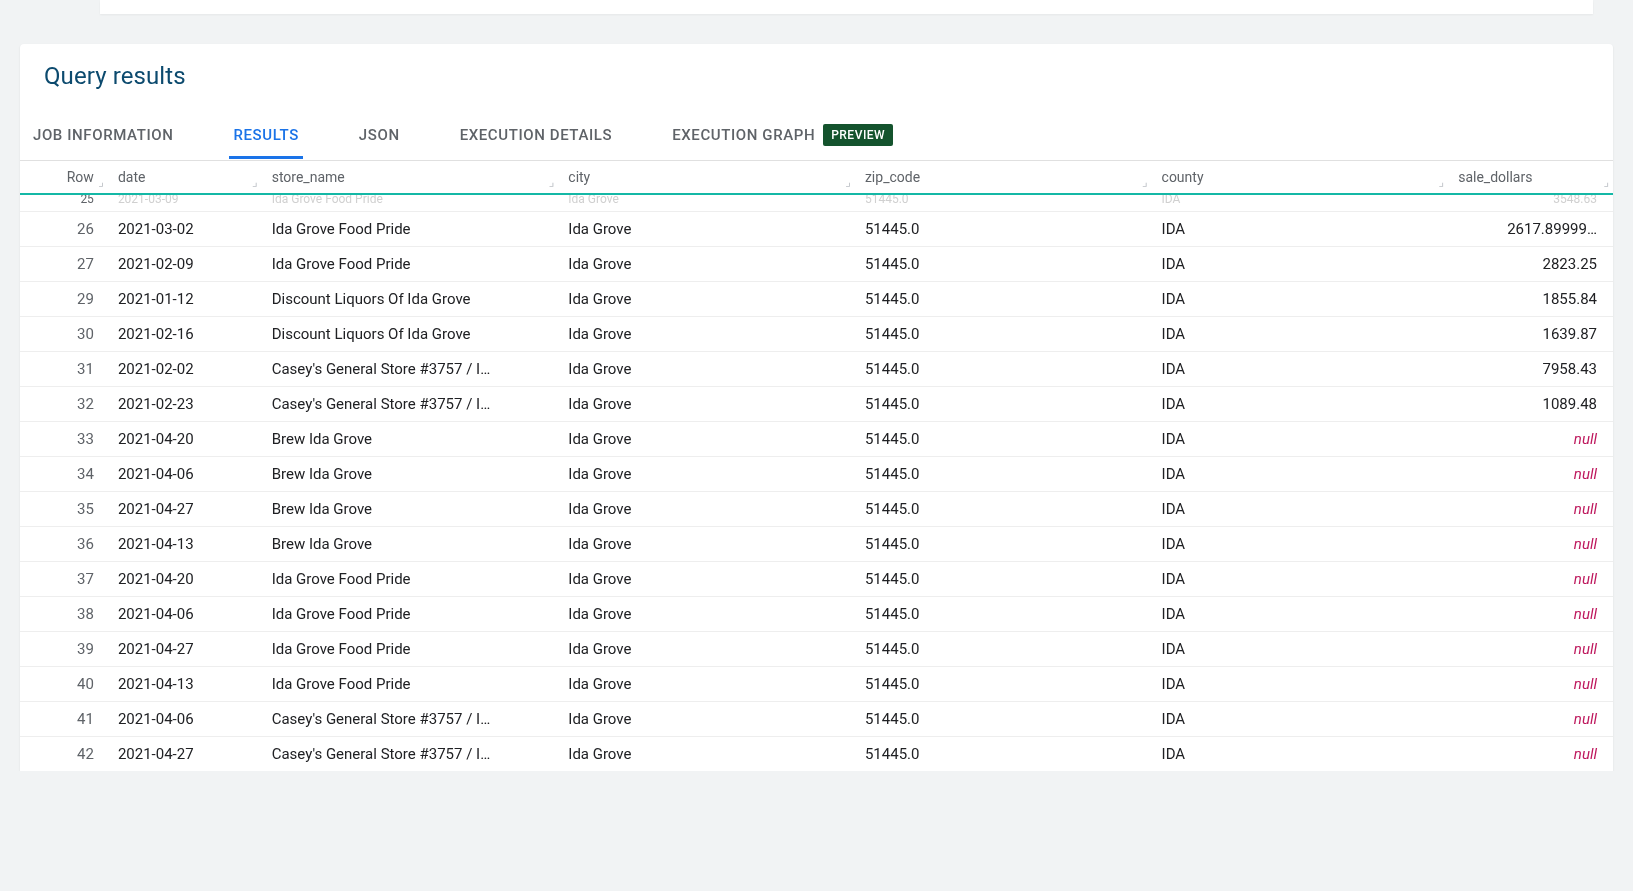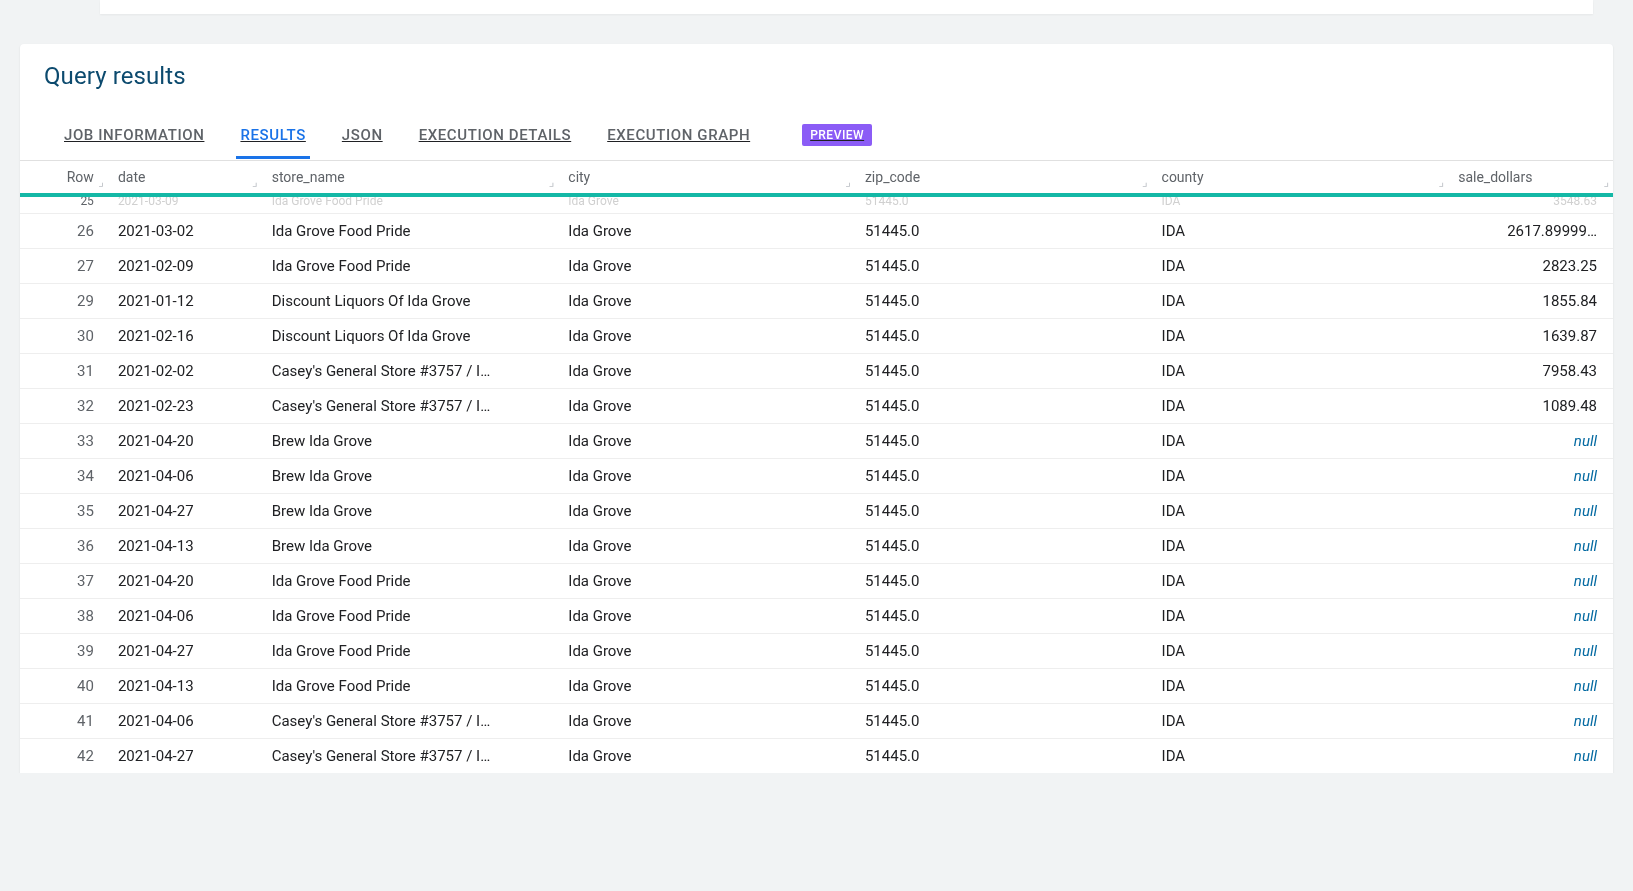--- a/index.html
+++ b/index.html
@@ -28,25 +28,24 @@
     }
     .panel-title {
       font-size: 24px;
       font-weight: 400;
       color: #0c4a6e;
       letter-spacing: 0.1px;
     }
     .tabs {
       display: flex;
       align-items: center;
-      padding: 0 40px;
+      padding: 0 9px;
       border-bottom: 1px solid #e0e0e0;
       margin-top: 18px;
-      gap: 28px;
-      text-decoration: underline;
+      gap: 52px;
     }
     .tab {
       font-size: 15px;
       font-weight: 500;
       color: #5f6368;
       letter-spacing: 0.6px;
       padding: 12px 4px 14px 4px;
       cursor: pointer;
       position: relative;
       display: flex;
@@ -57,48 +56,47 @@
       color: #1a73e8;
     }
     .tab.active::after {
       content: "";
       position: absolute;
       left: 0; right: 0; bottom: -1px;
       height: 3px;
       background: #1a73e8;
     }
     .badge {
-      background: #8b5cf6;
+      background: #14532d;
       color: #fff;
       font-size: 12px;
       font-weight: 500;
       padding: 4px 8px;
       border-radius: 2px;
       letter-spacing: 0.5px;
-      margin-left: 44px;
     }
     .table-wrap {
       position: relative;
       overflow: hidden;
     }
     table {
       width: 100%;
       border-collapse: collapse;
       table-layout: fixed;
     }
     thead th {
       position: sticky;
       top: 0;
       background: #fff;
       text-align: left;
       font-weight: 400;
       color: #5f6368;
       font-size: 14px;
       padding: 8px 10px 8px 10px;
-      border-bottom: 4px solid #14b8a6;
+      border-bottom: 2px solid #14b8a6;
       white-space: nowrap;
       position: relative;
     }
     thead th .resize {
       position: absolute;
       right: 4px;
       bottom: 4px;
       color: #bdc1c6;
       font-size: 12px;
       transform: rotate(0deg);
@@ -124,21 +122,21 @@
       text-align: right;
       color: #5f6368;
       padding-right: 14px;
     }
     tbody td.num-right {
       text-align: right;
       padding-right: 16px;
     }
     tbody td .null {
       font-style: italic;
-      color: #0369a1;
+      color: #be185d;
     }
     .ghost-row td {
       color: #d0d0d0;
       border-top: none;
       padding-top: 0;
       height: 10px;
       line-height: 8px;
       overflow: hidden;
       font-size: 12px;
     }

